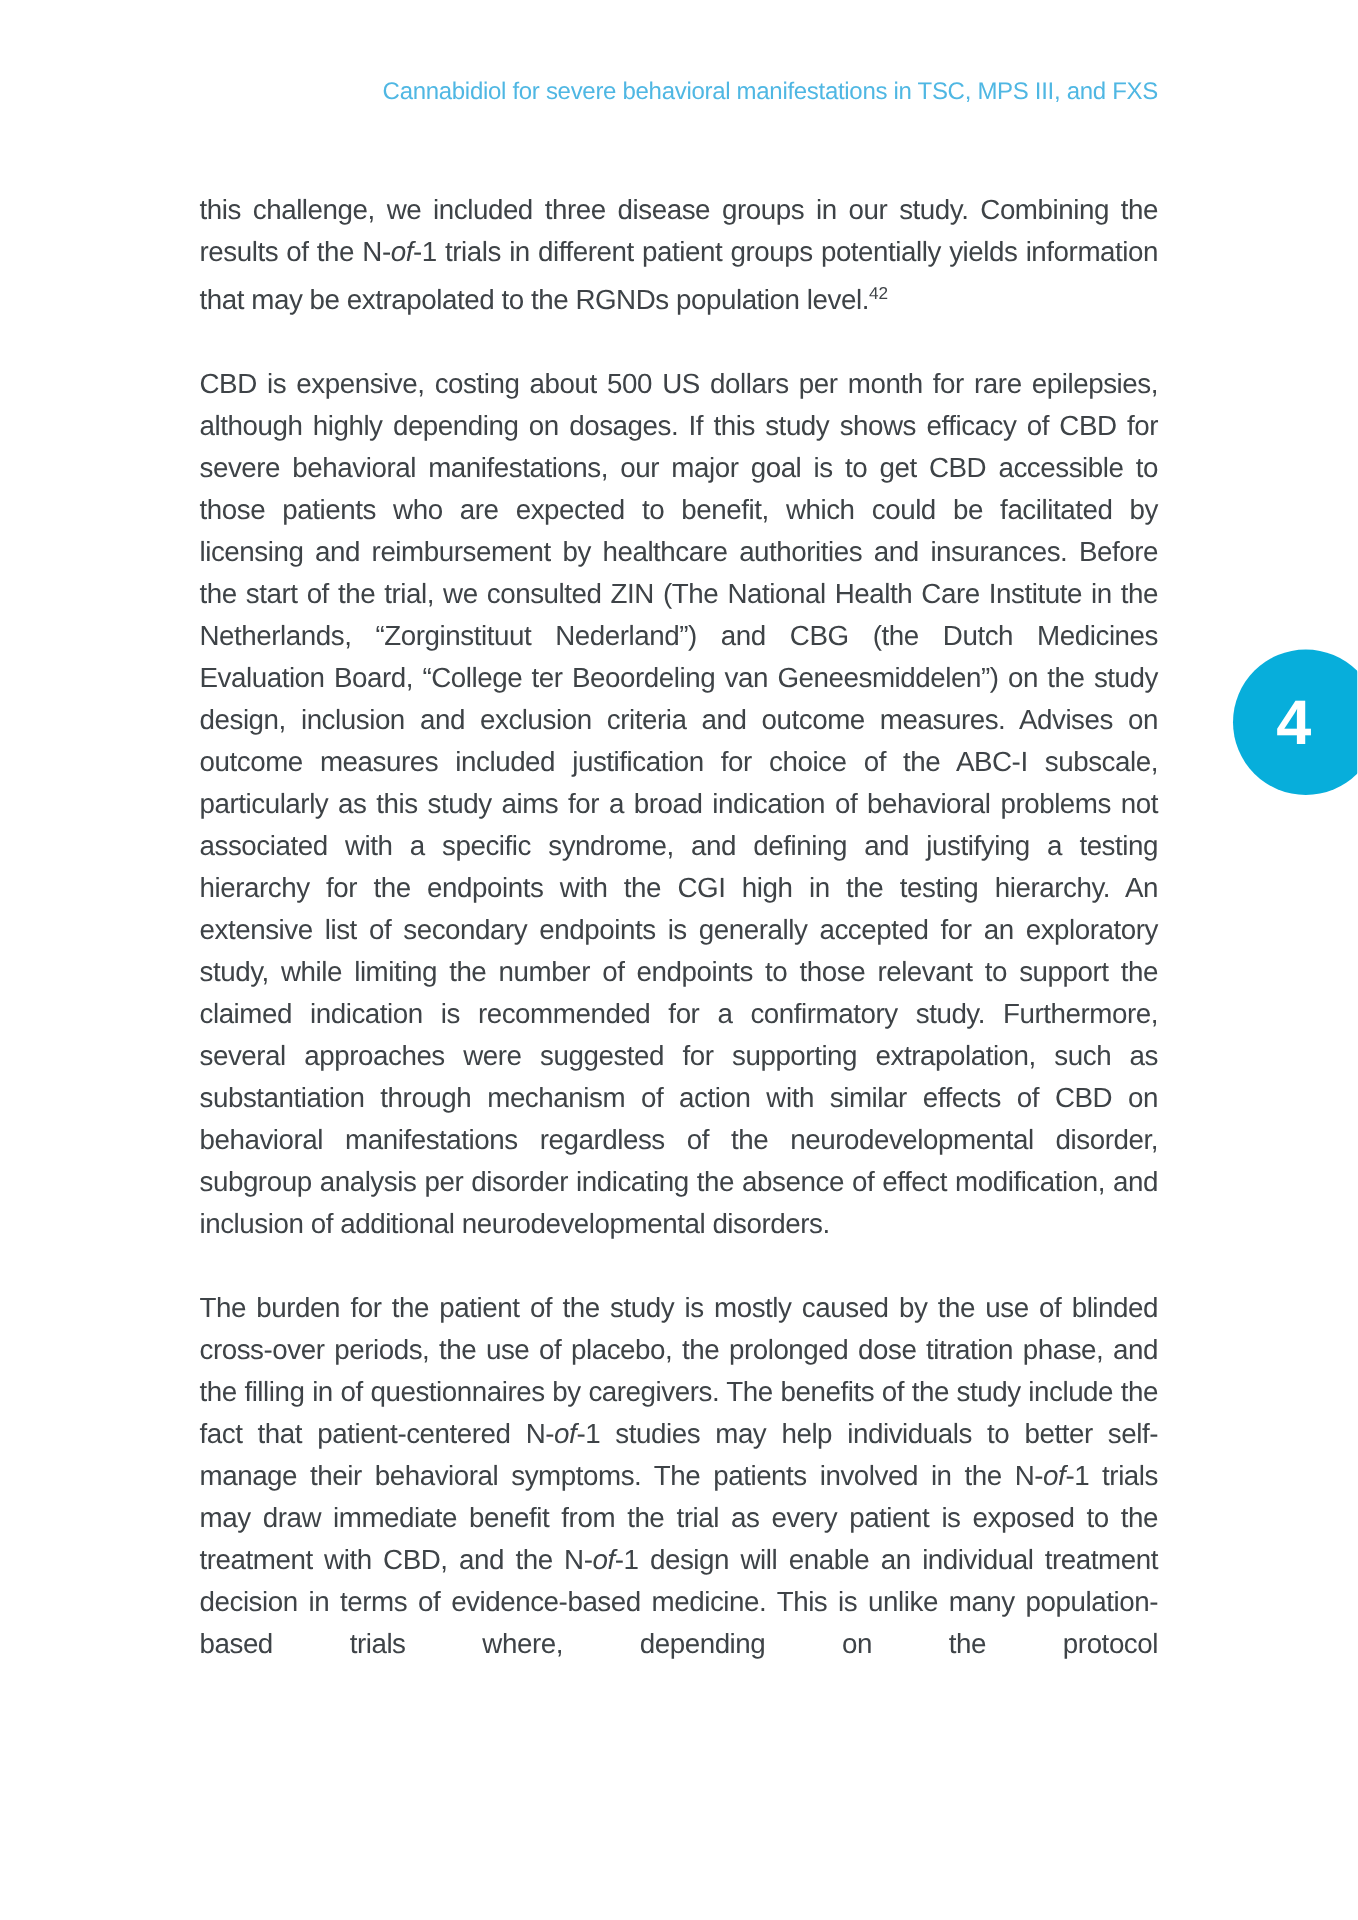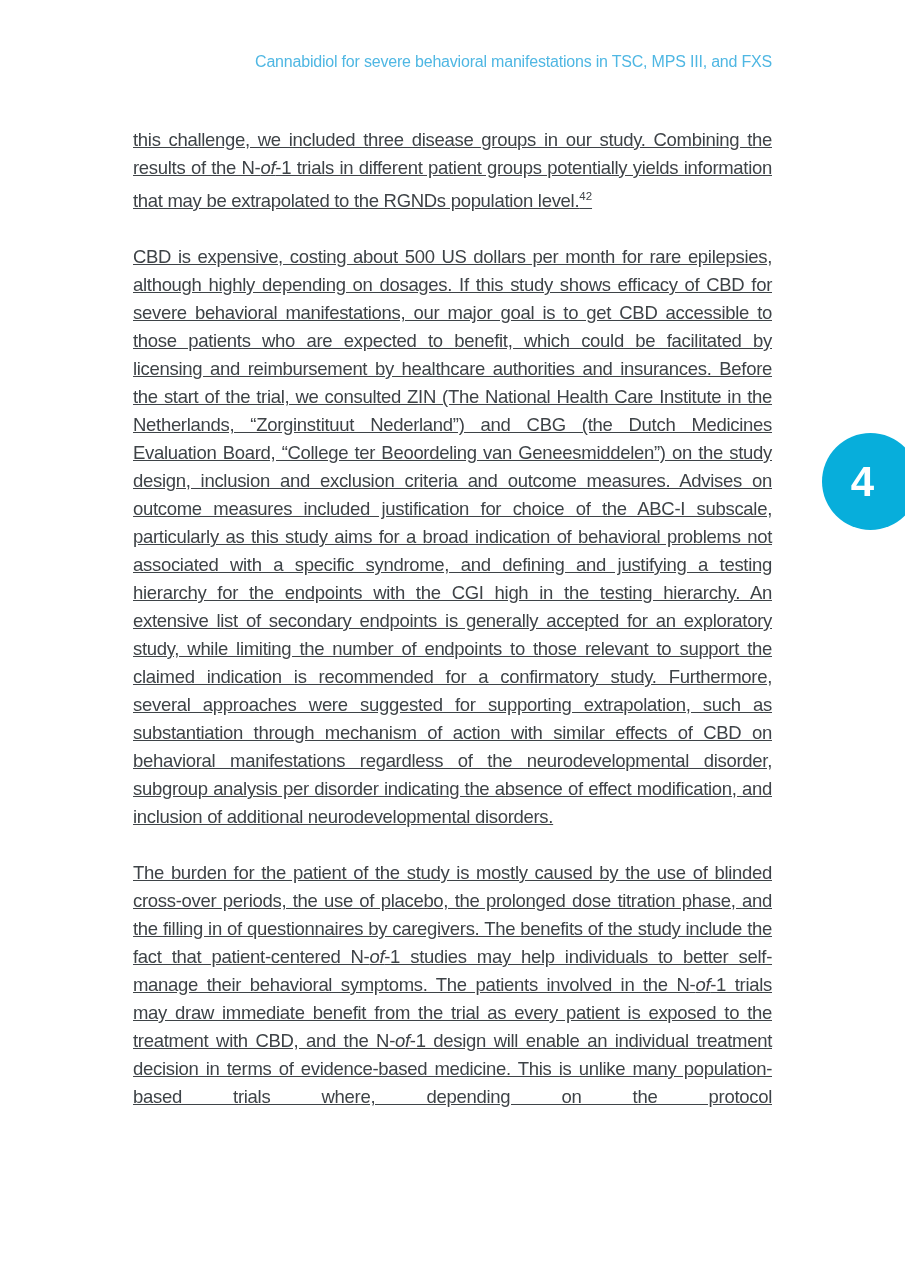--- a/index.html
+++ b/index.html
@@ -29,21 +29,20 @@
   .body-text {
     position: absolute;
     left: 133px;
     top: 126px;
     width: 639px;
     font-size: 18.5px;
     line-height: 28px;
     letter-spacing: -0.3px;
     color: #3e4347;
     text-align: justify;
-    text-decoration: underline;
   }
   .body-text p {
     margin: 0 0 28px 0;
     padding: 0;
   }
   .body-text p.runover {
     text-align-last: justify;
     margin-bottom: 0;
   }
   .it { font-style: italic; }

